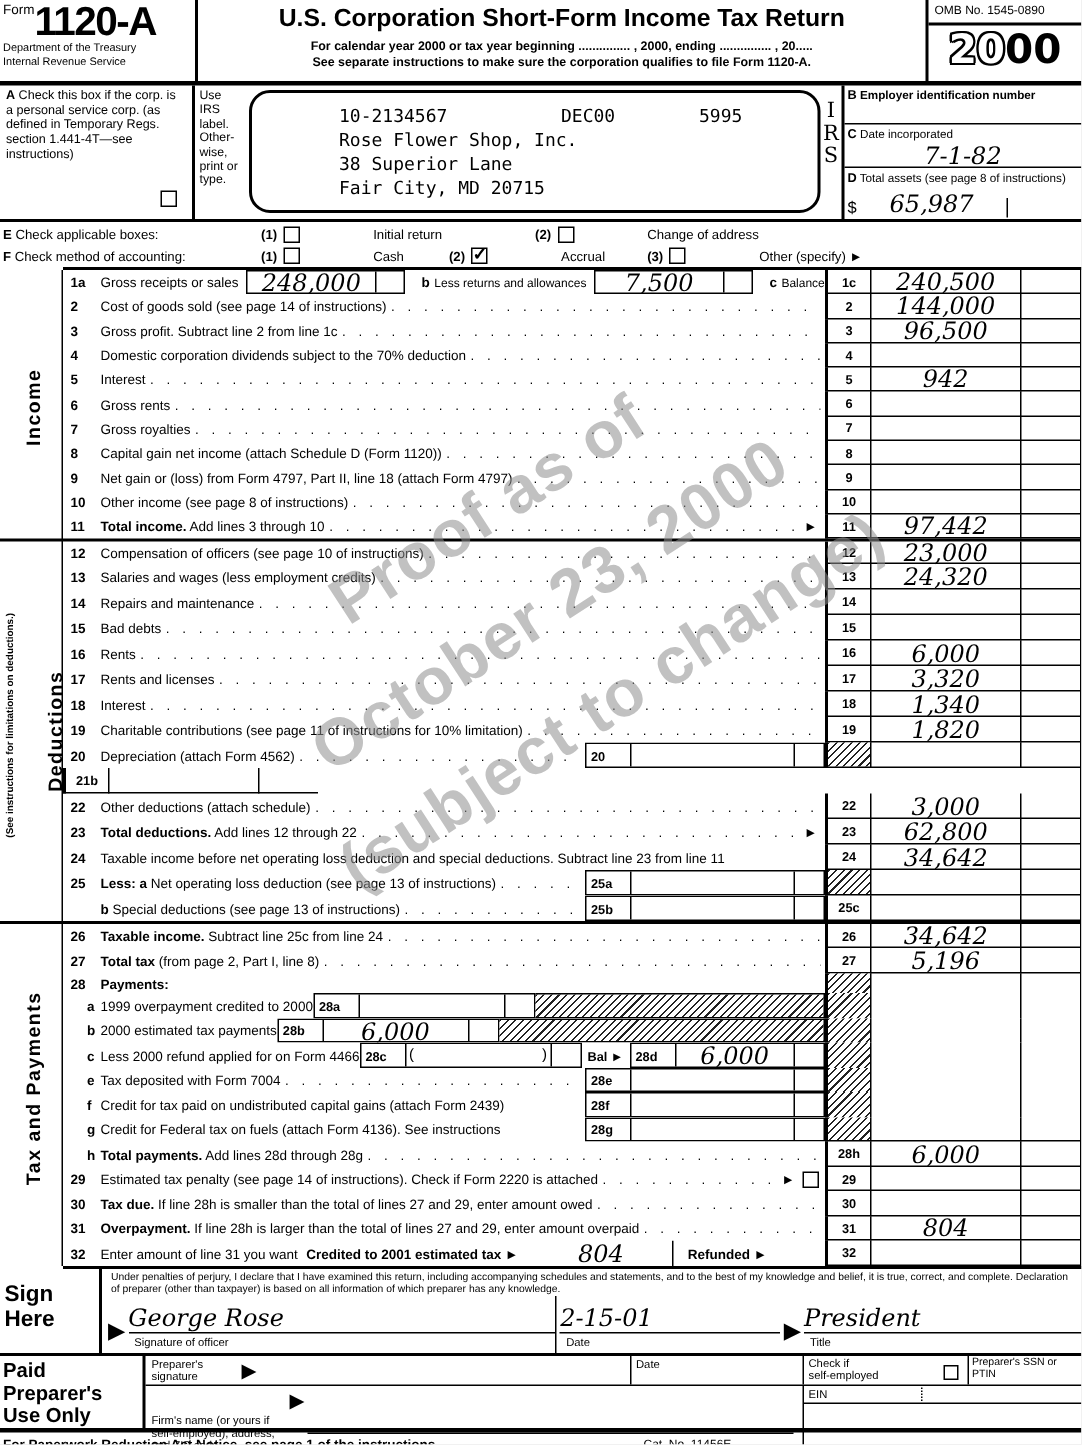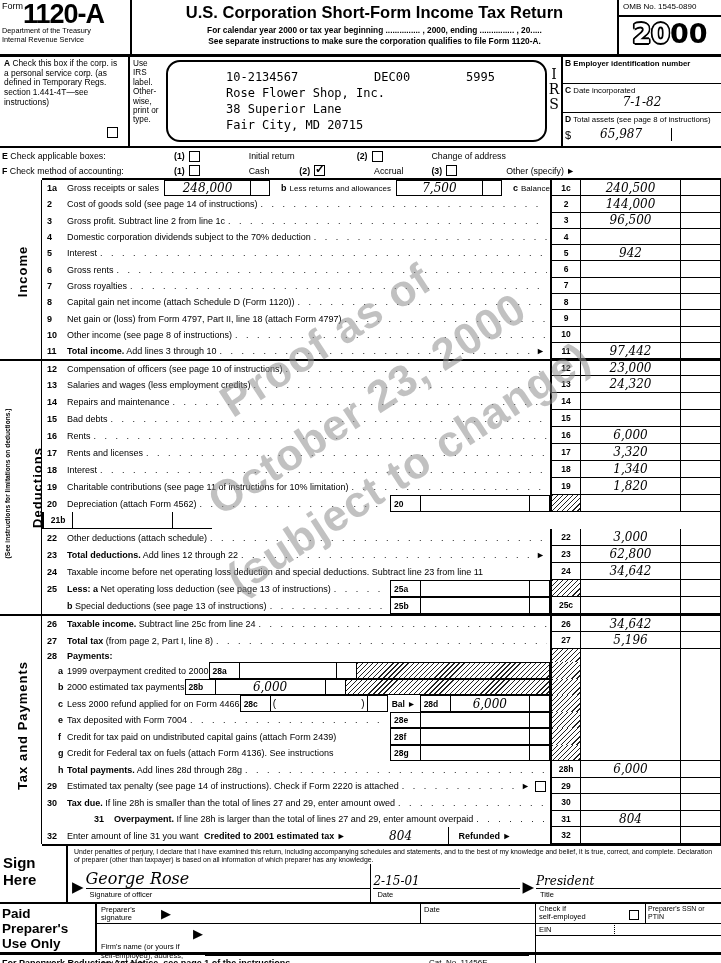--- a/index.html
+++ b/index.html
@@ -73,21 +73,21 @@
   .fbody { flex:1; display:flex; align-items:center; overflow:hidden; min-width:0; }
   .fnum { width:25px; font-weight:bold; font-size:9px; padding-left:5px; flex:none; }
   .fnum.ind { padding-left:16px; }
   .flbl { font-size:9px; white-space:nowrap; flex:none; }
   .flbl.sm { font-size:8px; }
   .sub { font-size:9px; margin:0 3px 0 6px; flex:none; }
   .leader { flex:1; overflow:hidden; white-space:nowrap; min-width:6px; margin:0 3px; font-size:9px; }
   .leader::after { content:" .  .  .  .  .  .  .  .  .  .  .  .  .  .  .  .  .  .  .  .  .  .  .  .  .  .  .  .  .  .  .  .  .  .  .  .  .  .  .  .  .  .  .  .  .  .  .  .  .  ."; letter-spacing:3px; }
   .spacer { flex:1; min-width:0; }
   .arr { font-size:9px; margin-right:5px; flex:none; }
-  .hw { font-family:"DejaVu Serif", serif; font-style:italic; font-size:12px; white-space:nowrap; }
+  .hw { font-family:"DejaVu Serif", serif; font-style:italic; font-size:16px; white-space:nowrap; }
 
   .ccode { width:30px; border-left:2px solid #000; border-bottom:1px solid #000; font-weight:bold; font-size:8.5px;
            display:flex; align-items:center; justify-content:center; flex:none; }
   .cval { width:100px; border-left:1.2px solid #000; border-bottom:1px solid #000; display:flex; align-items:center; justify-content:center; flex:none; }
   .ccents { width:40px; border-left:1.2px solid #000; border-bottom:1px solid #000; flex:none; }
   .nb { border-bottom:none !important; }
   .hatch { background:repeating-linear-gradient(135deg,#222 0 1px,#fff 1px 3.6px); }
 
   .ibox { display:flex; align-self:stretch; border:1.2px solid #000; flex:none; width:160px; background:#fff; }
   .ibox.grow { flex:1; width:auto; }
@@ -629,21 +629,21 @@
             <div class="midhatch"></div>
           </div>
           <div class="ccode hatch nb"></div>
           <div class="cval nb"></div>
           <div class="ccents nb"></div>
         </div>
         <div class="frow" style="height: 16.5px;">
           <div class="fbody">
             <span class="fnum ind">b</span>
             <span class="flbl">2000 estimated tax payments</span>
-            <div class="ibox" style="width: 161px; justify-content: center;">
+            <div class="ibox" style="width: 148px; justify-content: center;">
               <span class="ic">28b</span>
               <span class="iv">
                 <span class="ivv hw">6,000</span>
               </span>
               <span class="icent"></span>
             </div>
             <div class="midhatch"></div>
           </div>
           <div class="ccode hatch nb"></div>
           <div class="cval nb"></div>
@@ -753,21 +753,21 @@
         <div class="frow" style="height: 16.5px;">
           <div class="fbody">
             <span class="fnum">30</span>
             <span class="flbl"><b>Tax due.</b> If line 28h is smaller than the total of lines 27 and 29, enter amount owed</span>
             <span class="leader"></span>
           </div>
           <div class="ccode">30</div>
           <div class="cval"></div>
           <div class="ccents"></div>
         </div>
-        <div class="frow" style="height: 16.5px; margin-left: 47px;">
+        <div class="frow" style="height: 16.5px;">
           <div class="fbody">
             <span class="fnum">31</span>
             <span class="flbl"><b>Overpayment.</b> If line 28h is larger than the total of lines 27 and 29, enter amount overpaid</span>
             <span class="leader"></span>
           </div>
           <div class="ccode">31</div>
           <div class="cval">
             <span class="hw">804</span>
           </div>
           <div class="ccents"></div>

